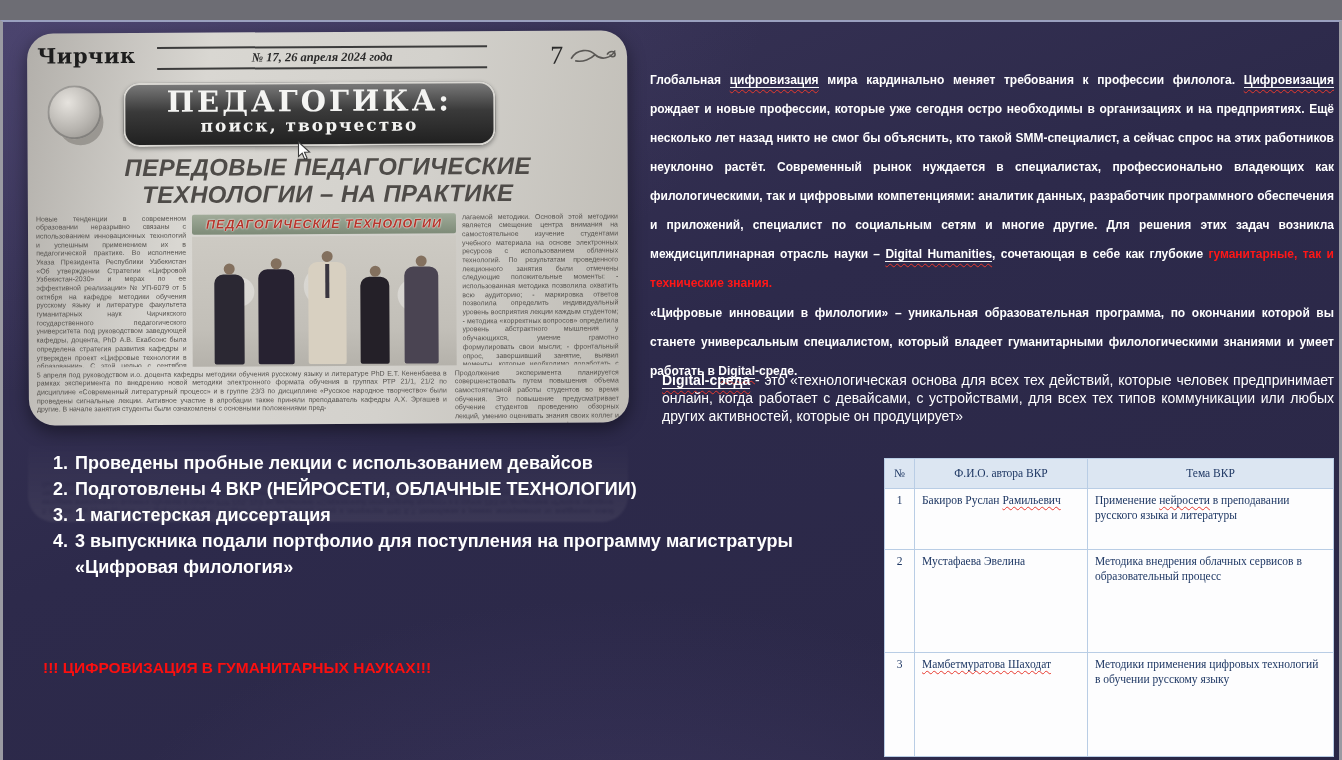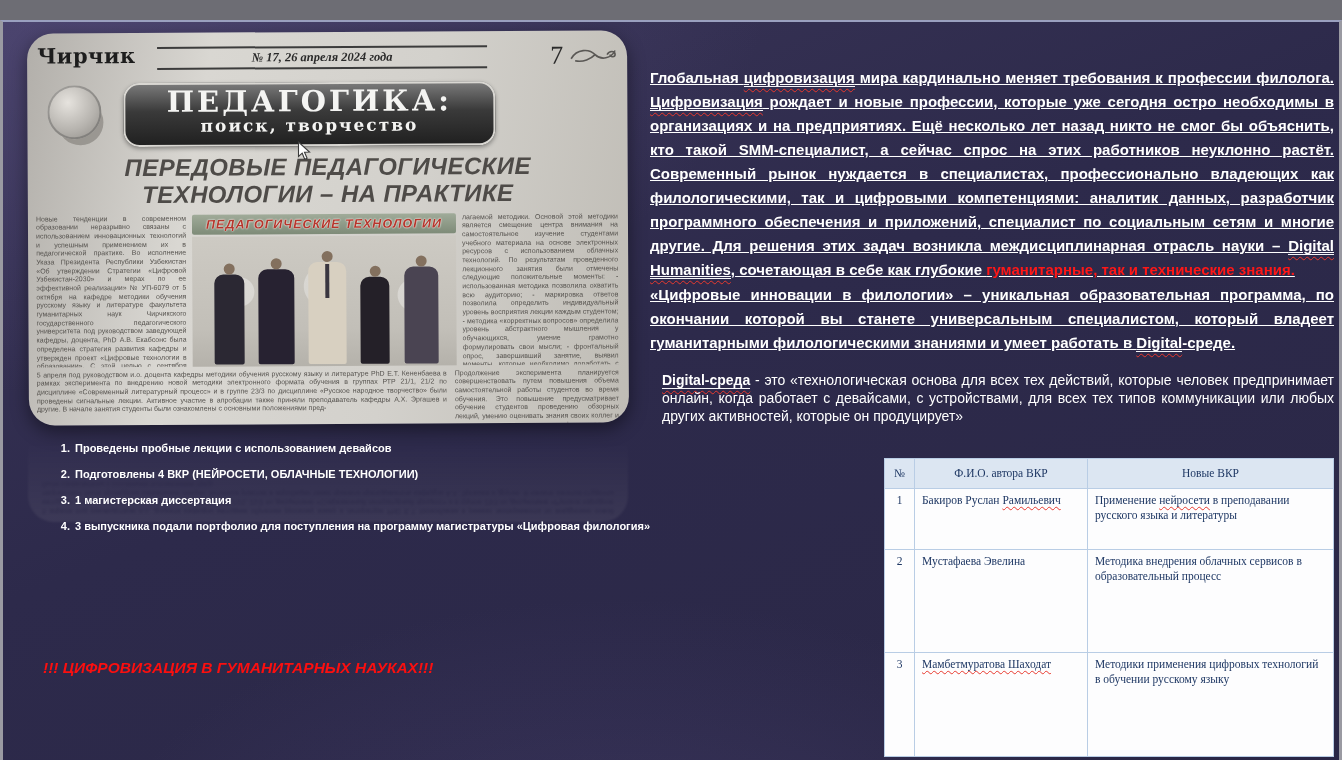--- a/index.html
+++ b/index.html
@@ -83,41 +83,41 @@
   .np-bottom-right { flex:1; }
 
   .reflection { position:absolute; left:25px; top:404px; width:600px; height:96px;
     transform:scaleY(-1); overflow:hidden; border-radius:26px 26px 0 0;
     opacity:.16; filter:blur(1.2px); pointer-events:none;
     background:linear-gradient(180deg, rgba(205,202,196,.55), rgba(205,202,196,0) 85%);
     color:#2c2a42; font-size:7px; line-height:1.3; text-align:justify; padding:6px 14px; }
 
   
   .maintext { position:absolute; left:647px; top:44px; width:684px; color:#fff; }
-  .para { margin:0; font-weight:bold; font-size:15px; line-height:24px; text-align:justify;text-decoration:underline; }
+  .para { margin:0; font-weight:bold; font-size:12px; line-height:29px; text-align:justify; }
   .para + .para { margin-top:1px; }
   .uw { border-bottom:1.5px solid rgba(255,255,255,.95);
         text-decoration:underline wavy #e8392e; text-decoration-thickness:1px;
         text-underline-offset:4.5px; }
   .wred { color:#ff1717; }
   .digital-para { position:absolute; left:659px; top:349px; width:672px; color:#fff;
     font-size:14px; font-weight:normal; line-height:18px; text-align:justify; }
   .digital-para .dsname { font-weight:bold; }
 
   
-  .achv { position:absolute; left:40px; top:413px; width:846px; color:#fff; font-weight:bold;
-          font-size:11px; line-height:26px; }
+  .achv { position:absolute; left:40px; top:428px; width:846px; color:#fff; font-weight:bold;
+          font-size:18px; line-height:26px; }
   .achv ol { margin:0; padding-left:30px; }
   .achv li { padding-left:2px; }
   .rudn { margin-top:0; }
 
   
   .rednotes { position:absolute; left:40px; top:599px; width:850px; color:#fb0f0f;
     font-weight:bold; font-size:15.5px; line-height:22px; }
-  .rednotes .n2 { margin-top:36px;font-style:italic; }
+  .rednotes .n2 { margin-top:36px; }
 
   
   .vkr { position:absolute; left:881px; top:436px; width:449px; height:299px;
     border-collapse:collapse; table-layout:fixed; background:#fdfdfe;
     font-family:"Liberation Serif", serif; color:#1f3864; font-size:11.5px; line-height:1.3; }
   .vkr td, .vkr th { border:1px solid #b9cde5; vertical-align:top; padding:4px 7px; font-weight:normal; }
   .vkr thead th { background:#dce6f2; text-align:center; vertical-align:middle; height:30px; }
   .vkr .cnum { text-align:center; }
   .tw { text-decoration:underline wavy #e8392e; text-decoration-thickness:1px; text-underline-offset:2px; }
 
@@ -205,21 +205,21 @@
   <table class="vkr">
     <colgroup>
         <col style="width:30px">
         <col style="width:173px">
         <col style="width:246px">
       </colgroup>
     <thead>
       <tr>
         <th>№</th>
         <th>Ф.И.О. автора  ВКР</th>
-        <th>Новые ВКР</th>
+        <th>Тема ВКР</th>
       </tr>
     </thead>
     <tbody>
       <tr style="height:48px">
         <td class="cnum">1</td>
         <td><span>Бакиров Руслан </span><span class="tw">Рамильевич</span></td>
         <td><span>Применение </span><span class="tw">нейросети</span><span> в преподавании русского языка и литературы</span></td>
       </tr>
       <tr style="height:82px">
         <td class="cnum">2</td>

